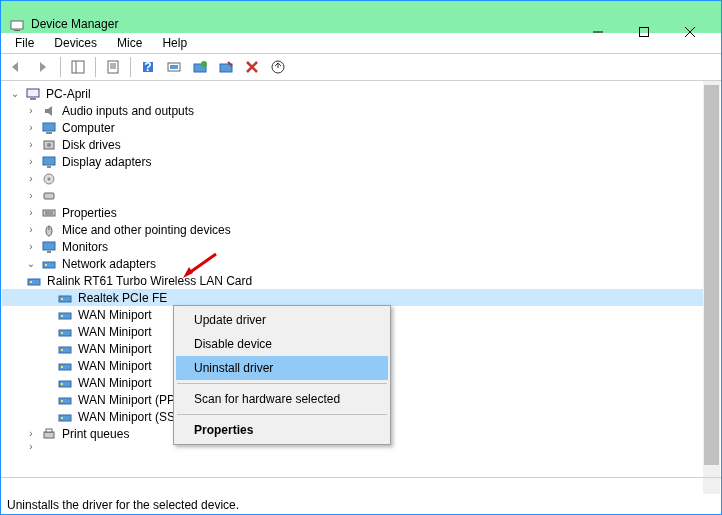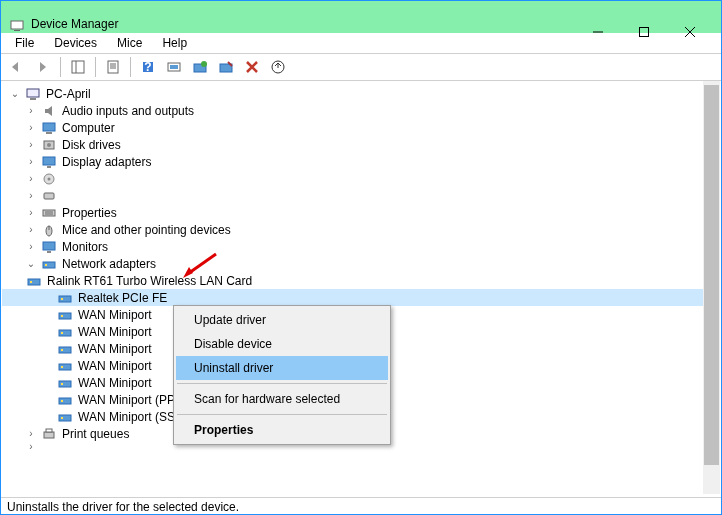--- a/index.html
+++ b/index.html
@@ -18,21 +18,21 @@
 .tree { padding: 4px 0; overflow-y: scroll; height: 100%; }
 .node { display: flex; align-items: center; height: 17px; white-space: nowrap; }
 .exp { width: 14px; text-align: center; color: #666; font-size: 10px; cursor: pointer; }
 .nicon { width: 16px; height: 16px; margin: 0 3px; display: inline-flex; align-items: center; justify-content: center; }
 .nlabel { padding: 0 2px; }
 .selected { background: #cce8ff; }
 .ctxmenu { position: absolute; background: #f0f0f0; border: 1px solid #a0a0a0; box-shadow: 2px 2px 4px rgba(0,0,0,0.3); width: 218px; z-index: 10; padding: 2px; }
 .ctxitem { padding: 5px 18px; }
 .ctxitem:hover, .ctxhl { background: #91c9f7; }
 .ctxsep { height: 1px; background: #c0c0c0; margin: 3px 1px; }
-.statusbar { position: absolute; bottom: 0; left: 0; right: 0; height: 17px; border-top: 1px solid #d0d0d0; padding: 2px 6px; font-size: 11px; display: flex; align-items: flex-start; }
+.statusbar { position: absolute; bottom: 0; left: 0; right: 0; height: 37px; border-top: 1px solid #d0d0d0; padding: 2px 6px; font-size: 11px; display: flex; align-items: flex-end; }
 .scroll-track { position: absolute; right: 0; top: 0; bottom: 0; width: 17px; background: #f0f0f0; }
 .scroll-thumb { position: absolute; right: 1px; width: 15px; background: #c0c0c0; }
 .arrow { position: absolute; pointer-events: none; }
 svg { display: block; }
 </style>
 </head>
 <body>
 
 <div class="titlebar">
   <span class="app-icon">

